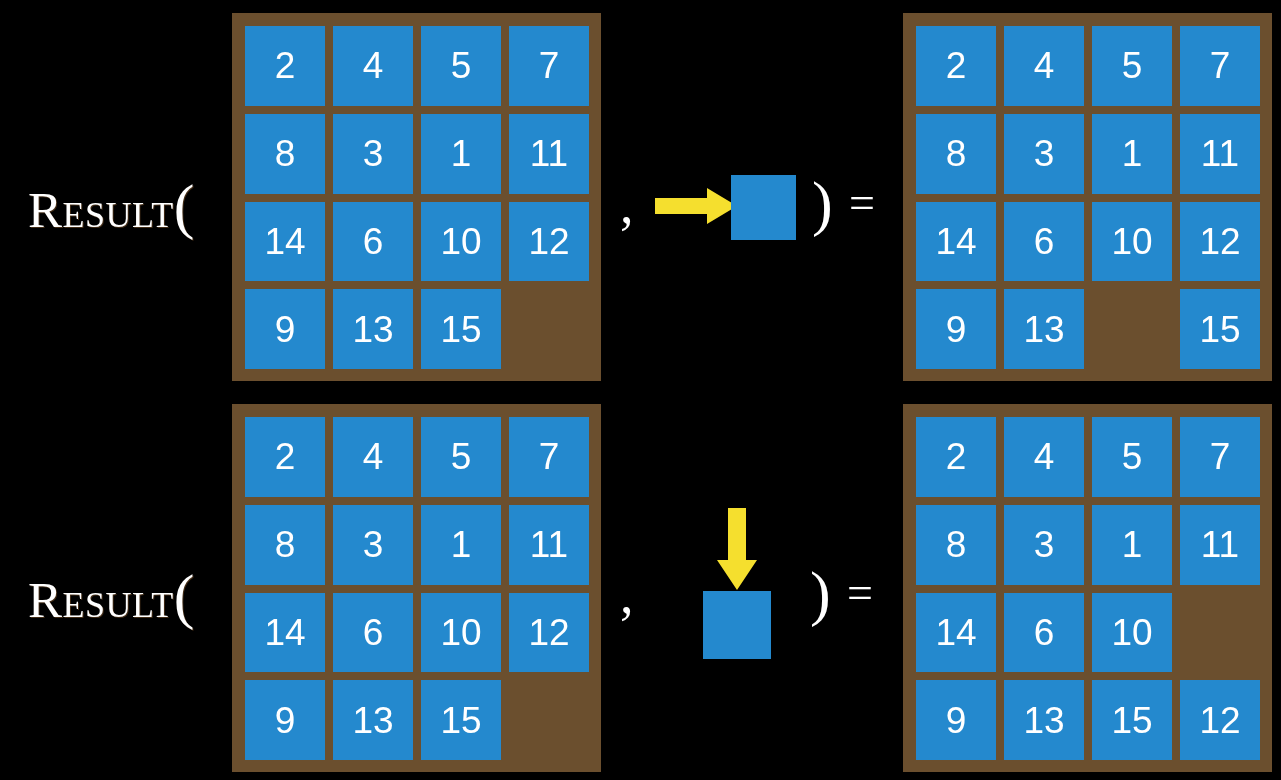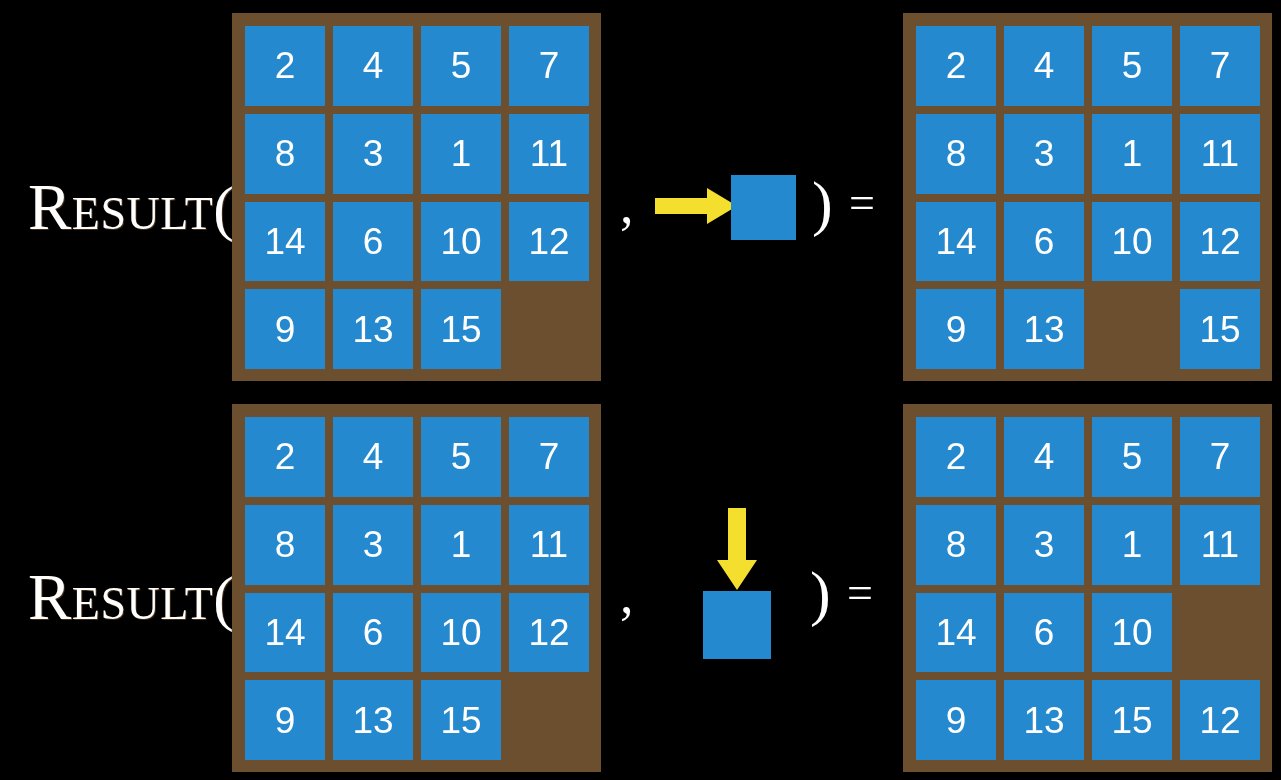--- a/index.html
+++ b/index.html
@@ -26,21 +26,21 @@
   .result-label {
     position: absolute;
     font-family: "Liberation Serif", serif;
     color: #ffffff;
     font-variant: small-caps;
     letter-spacing: 0.5px;
     white-space: nowrap;
     line-height: 1;
     text-shadow: 1px 1px 0 rgba(120,80,40,0.55);
   }
-  .result-label .big { font-size: 65px; }
+  .result-label .big { font-size: 51px; }
   .result-label .paren { font-size: 62px; }
 
   
   .board {
     position: absolute;
     background: #6B4F2E;
     box-sizing: border-box;
     padding: 13px 12px 12px 13px;
     box-shadow: 3px 3px 5px rgba(0,0,0,0.75);
   }

